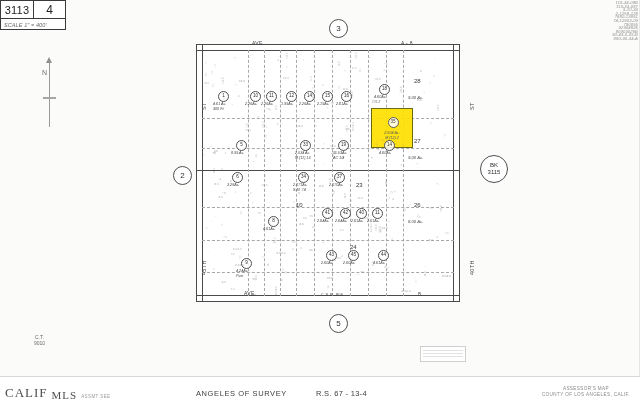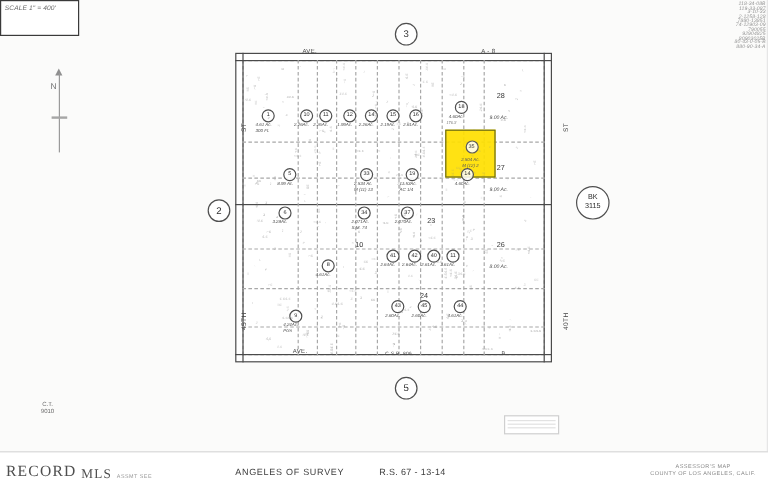--- a/index.html
+++ b/index.html
@@ -95,20 +95,24 @@
   .ffar{position:absolute;right:10px;top:9px;text-align:center;font-size:4.6px;
         line-height:6px;color:#8a8a8a;letter-spacing:.4px;}
   .vbar{position:absolute;right:0;top:0;width:1px;height:411px;background:#e6e6e6;}
 </style>
 </head>
 <body>
 
 <div id="sheet">
 
   <div class="hdr-box">
+    <div class="hdr-top">
+      <div class="hdr-book">3113</div>
+      <div class="hdr-page">4</div>
+    </div>
     <div class="hdr-scale">SCALE 1" = 400'</div>
   </div>
 
   <div class="ref-stack" id="refstack">
       <div>118-34-08B</div>
       <div>119-33-087</div>
       <div>3-10-33</div>
       <div>2-1258-128</div>
       <div>7880-13851</div>
       <div>74-12903-09</div>
@@ -492,25 +496,25 @@
   <div class="stamp">
     <i style="top:3px;"></i>
       <i style="top:6px;"></i>
       <i style="top:9px;"></i>
   </div>
 
   <div class="vbar"></div>
 
   <div class="footer">
     <div class="fl">
-      <span class="brand">RECORD</span>
+      <span class="brand">CALIF</span>
       <span class="brand" style="font-size:11px;">MLS</span>
       <span class="brand-sub">ASSMT SEE</span>
     </div>
     <div class="fc">ANGELES OF SURVEY</div>
-    <div class="fr">R.S. 67 - 13-14</div>
+    <div class="fr">R.S. 67 - 13-4</div>
     <div class="ffar">
       <div>ASSESSOR'S MAP</div>
       <div>COUNTY OF LOS ANGELES, CALIF.</div>
     </div>
   </div>
 
 </div>
 
 </body></html>

